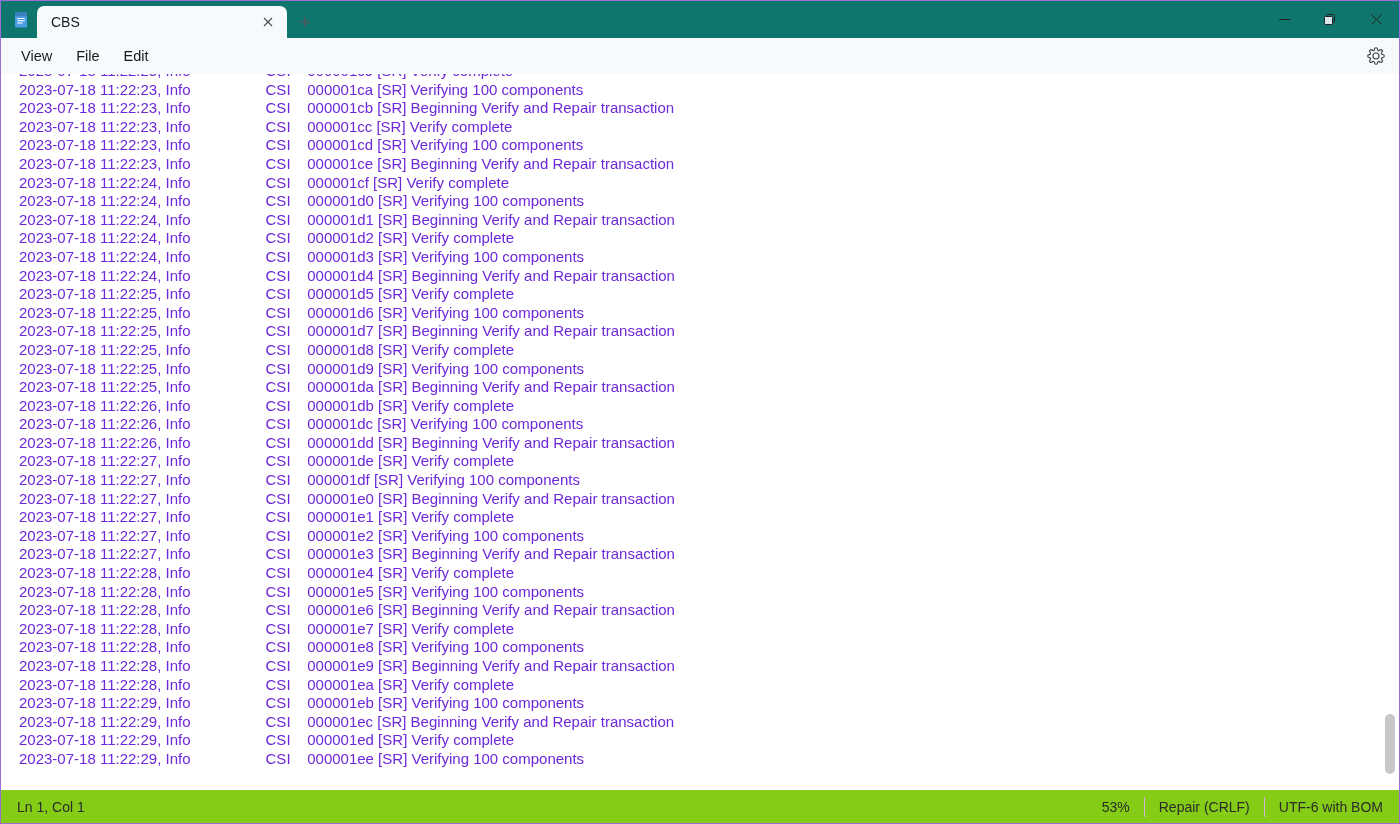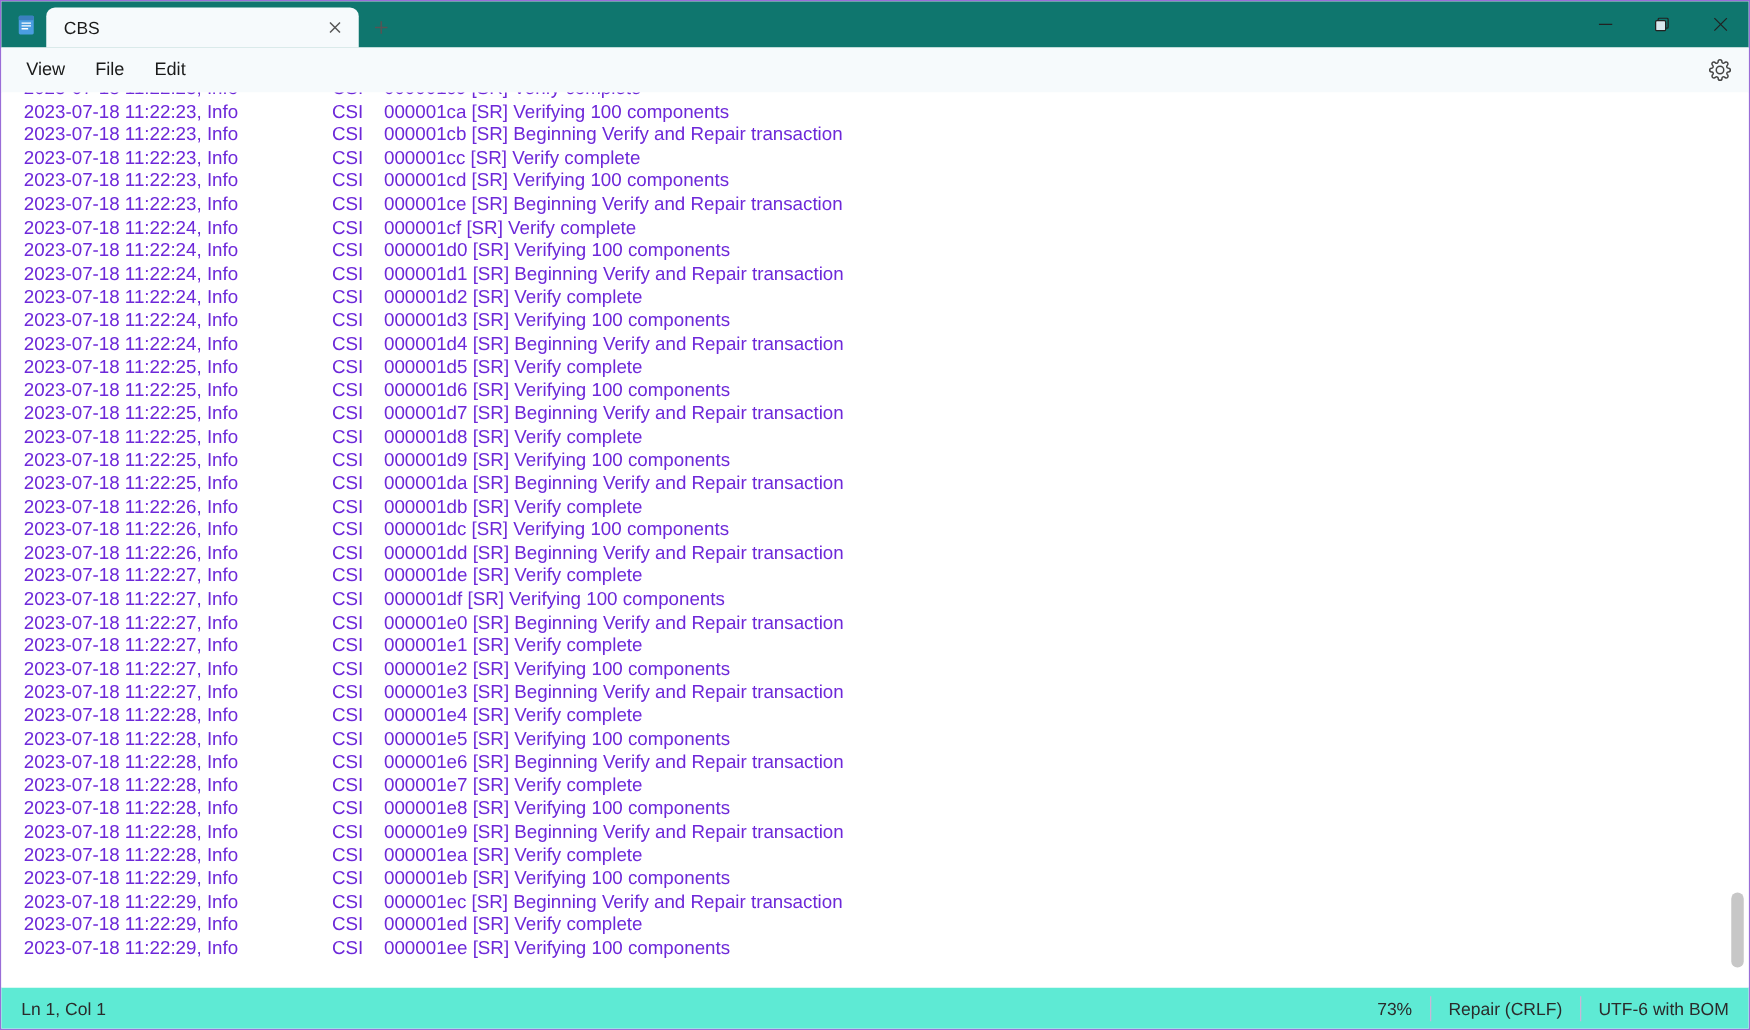--- a/index.html
+++ b/index.html
@@ -123,21 +123,21 @@
 }
 .scrollbar-thumb {
   position: absolute;
   right: 2px;
   width: 10px;
   background: #c7c7c7;
   border-radius: 5px;
 }
 .statusbar {
   height: 33px;
-  background: #5eead4;
+  background: #84cc16;
   display: flex;
   align-items: center;
   font-size: 14px;
   color: #2b2b2b;
   padding: 0 16px;
 }
 .status-sep {
   width: 1px;
   height: 20px;
   background: #c9b5d8;
@@ -246,19 +246,19 @@
 2023-07-18 11:22:29, Info                  CSI    000001ed [SR] Verify complete
 2023-07-18 11:22:29, Info                  CSI    000001ee [SR] Verifying 100 components</div>
   <div class="scrollbar-track">
     <div class="scrollbar-thumb" style="top:640px;height:60px;"></div>
   </div>
 </div>
 
 <div class="statusbar">
   <span>Ln 1, Col 1</span>
   <div class="status-right">
-    <span>73%</span>
+    <span>53%</span>
     <div class="status-sep"></div>
     <span>Repair (CRLF)</span>
     <div class="status-sep"></div>
     <span>UTF-6 with BOM</span>
   </div>
 </div>
 
 </body></html>

